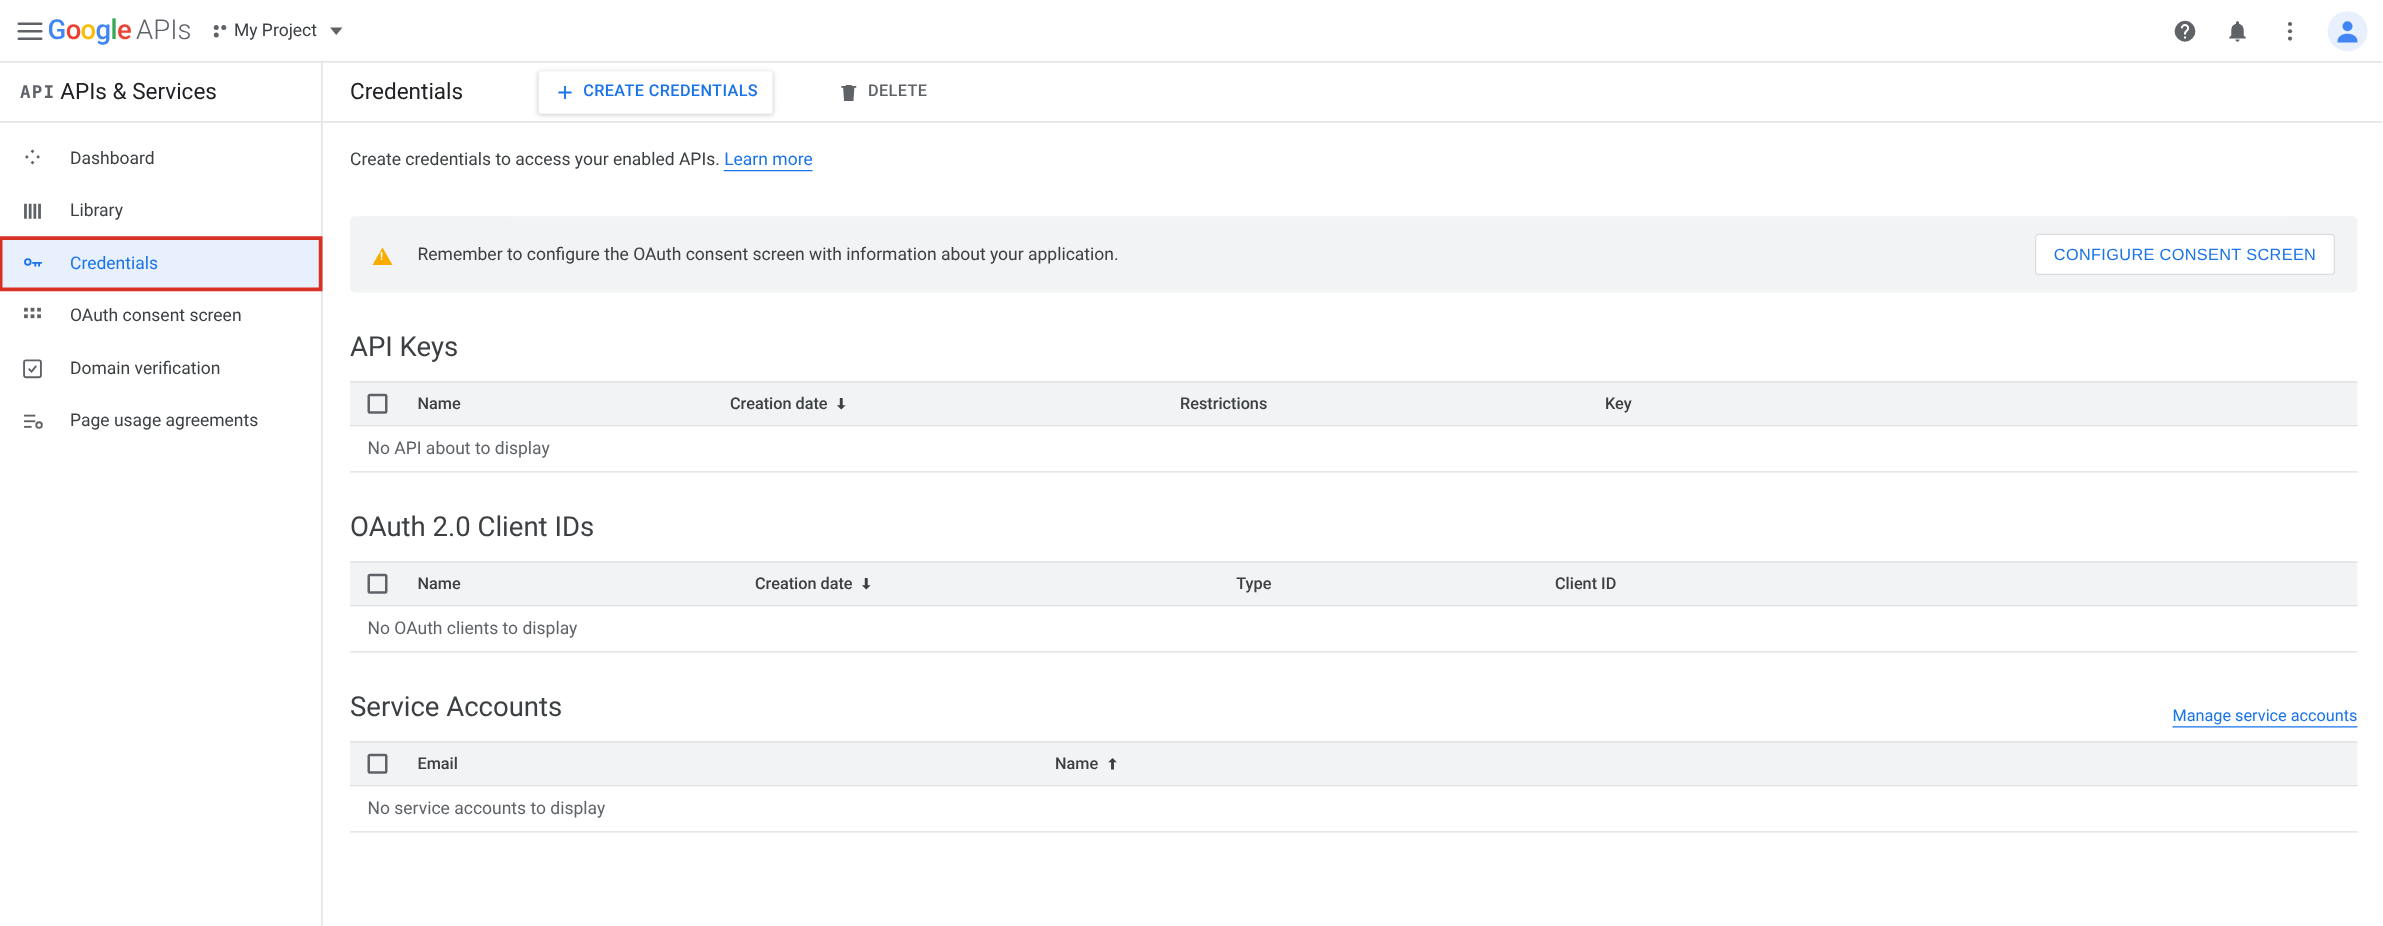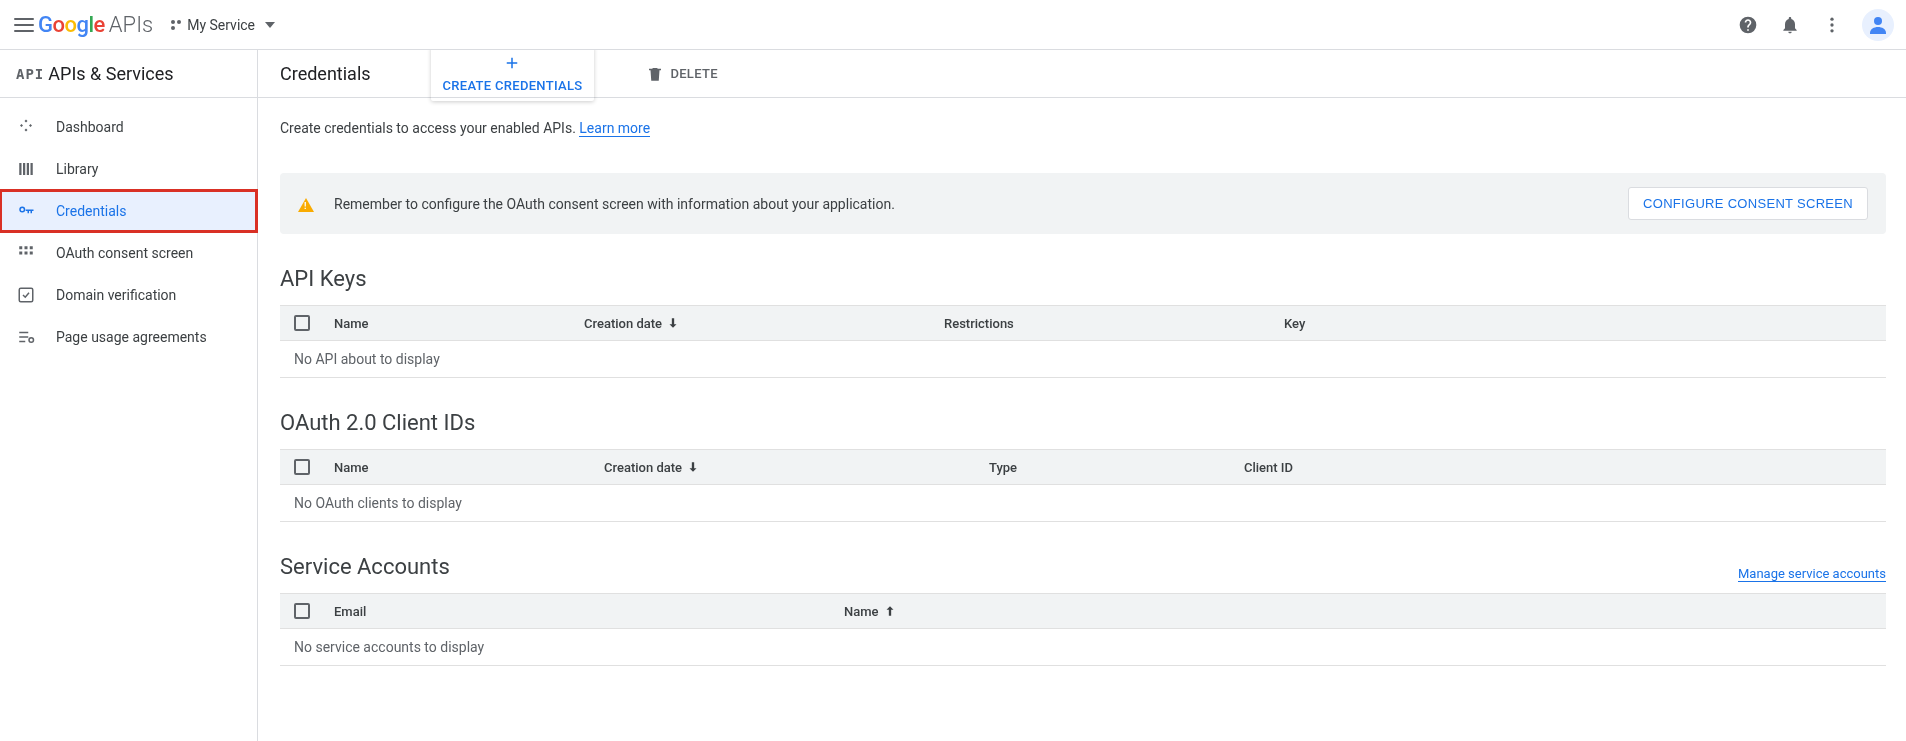--- a/index.html
+++ b/index.html
@@ -31,21 +31,21 @@
 .sidebar-item.active{background:#e8f0fe;color:#1a73e8;}
 .sidebar-item.highlighted{outline:3px solid #d93025;outline-offset:-2px;}
 .sidebar-item-icon{width:20px;height:20px;color:#5f6368;display:flex;align-items:center;justify-content:center;}
 .sidebar-item.active .sidebar-item-icon{color:#1a73e8;}
 .main{flex:1;overflow-y:auto;}
 .main-header{height:48px;display:flex;align-items:center;border-bottom:1px solid #dadce0;padding-left:22px;gap:40px;}
 .page-title{font-size:18px;font-weight:400;color:#202124;margin-right:20px;}
 .action-btn{display:flex;align-items:center;gap:6px;font-size:13px;font-weight:500;letter-spacing:0.3px;padding:8px 12px;cursor:pointer;text-transform:uppercase;}
 .action-btn.primary{color:#1a73e8;}
 .action-btn.secondary{color:#5f6368;}
-.action-btn-shadow{box-shadow:0 1px 4px rgba(0,0,0,0.2);border-radius:2px;flex-direction:column;}
+.action-btn-shadow{box-shadow:0 1px 4px rgba(0,0,0,0.2);border-radius:2px;}
 .main-body{padding:22px 20px 22px 22px;}
 .intro{font-size:14px;color:#3c4043;margin-bottom:37px;}
 .intro a{color:#1a73e8;text-decoration:none;border-bottom:1px solid #1a73e8;}
 .banner{background:#f1f3f4;border-radius:4px;padding:14px 18px;display:flex;align-items:center;justify-content:space-between;margin-bottom:32px;}
 .banner-left{display:flex;align-items:flex-end;gap:20px;}
 .warn-icon{width:0;height:0;border-left:8px solid transparent;border-right:8px solid transparent;border-bottom:14px solid #f9ab00;position:relative;}
 .warn-icon::after{content:"!";position:absolute;top:3px;left:-2px;color:#fff;font-size:9px;font-weight:bold;}
 .banner-text{color:#3c4043;font-size:14px;}
 .configure-btn{background:#fff;border:1px solid #dadce0;color:#1a73e8;font-size:13px;font-weight:500;letter-spacing:0.3px;padding:8px 14px;border-radius:3px;cursor:pointer;text-transform:uppercase;}
 .section{margin-bottom:32px;}
@@ -83,21 +83,21 @@
       <span class="logo-google"><span class="g1">G</span><span class="g2">o</span><span class="g3">o</span><span class="g4">g</span><span class="g5">l</span><span class="g6">e</span></span>
       <span class="logo-apis">APIs</span>
     </div>
     <div class="project-selector">
       <div class="project-dots">
           <span></span>
           <span></span>
           <span></span>
           <span></span>
         </div>
-      <span class="project-name">My Service</span>
+      <span class="project-name">My Project</span>
       <div class="dropdown-caret"></div>
     </div>
   </div>
   <div class="topbar-right">
     <div class="topbar-icon">
       <svg width="20" height="20" viewBox="0 0 24 24" fill="#5f6368">
           <path d="M12 2a10 10 0 100 20 10 10 0 000-20zm1 17h-2v-2h2v2zm2.07-7.75l-.9.92C13.45 12.9 13 13.5 13 15h-2v-.5c0-1.1.45-2.1 1.17-2.83l1.24-1.26c.37-.36.59-.86.59-1.41 0-1.1-.9-2-2-2s-2 .9-2 2H8c0-2.21 1.79-4 4-4s4 1.79 4 4c0 .88-.36 1.68-.93 2.25z"></path>
         </svg>
     </div>
     <div class="topbar-icon">

